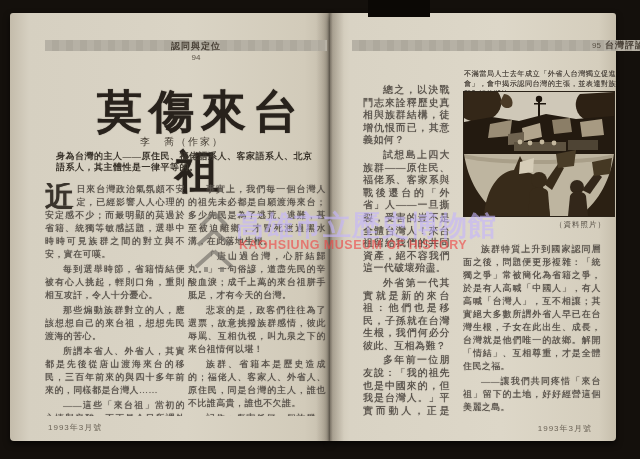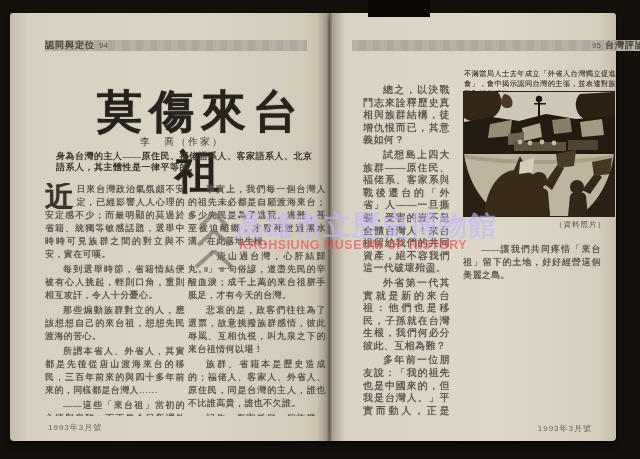--- a/index.html
+++ b/index.html
@@ -11,21 +11,21 @@
      background:linear-gradient(90deg,#c4bcab 0%,#d6d0c1 6%,#dad4c5 55%,#d2cbba 92%,#c3bbaa 100%);}
   .page-right{left:330px;width:286px;border-radius:0 3px 4px 0;
      background:linear-gradient(90deg,#c8c0af 0%,#d9d3c4 7%,#ddd7c8 60%,#d5cebd 94%,#c6beac 100%);}
   .gutter{position:absolute;left:316px;top:13px;width:28px;height:428px;z-index:4;pointer-events:none;
      background:linear-gradient(90deg,rgba(40,30,20,0) 0%,rgba(50,40,28,.22) 40%,rgba(25,18,10,.45) 50%,rgba(50,40,28,.22) 60%,rgba(40,30,20,0) 100%);}
   .top-tab{position:absolute;left:368px;top:0;width:62px;height:17px;background:#0b0805;z-index:3;}
   
   .hbar{position:absolute;top:40px;height:11px;z-index:5;display:flex;align-items:center;
         background:repeating-linear-gradient(90deg,#b6b1a5 0 7px,#aeA99d 7px 14px);
         font-family:"Liberation Sans","DejaVu Sans",sans-serif;padding-left:43px;}
-  .hbar-left{left:45px;width:262px;padding-left:0;}
+  .hbar-left{left:45px;width:262px;padding-left:20px;flex-direction:column;}
   .hbar-right{left:352px;width:250px;justify-content:flex-end;padding-right:6px;}
   .hsec{font-size:9px;font-weight:bold;color:#4a4238;letter-spacing:1px;}
   .hnum{font-size:8px;color:#5a5246;margin:0 4px;}
   
   .title{position:absolute;left:60px;top:66px;width:250px;margin:16px;z-index:5;text-align:center;
          font-size:45px;font-weight:bold;color:#28221c;letter-spacing:7px;line-height:60px;
          text-shadow:0 0 1px rgba(40,34,28,.8);}
   .author{position:absolute;left:140px;top:135px;width:172px;z-index:5;
           font-size:10px;color:#453e34;letter-spacing:2px;}
   .subtitle{position:absolute;left:56px;top:151px;width:264px;z-index:5;
@@ -164,20 +164,21 @@
       <path d="M118,98 L132,80 L138,85 L126,102 Z" fill="#33271a"></path>
       <polygon points="128,70 148,66 146,82 130,84" fill="#453823"></polygon>
 
       <polygon points="56,70 70,66 69,80 55,82" fill="#d6cdb8"></polygon>
     </svg>
   </div>
 
   <div class="photo-credit">（資料照片）</div>
 
   <div class="col bblock">
+    <p>族群特質上升到國家認同層面之後，問題便更形複雜：「統獨之爭」常被簡化為省籍之爭，於是有人高喊「中國人」，有人高喊「台灣人」，互不相讓；其實絕大多數所謂外省人早已在台灣生根，子女在此出生、成長，台灣就是他們唯一的故鄉。解開「情結」、互相尊重，才是全體住民之福。</p>
     <p>——讓我們共同疼惜「來台祖」留下的土地，好好經營這個美麗之島。</p>
   </div>
 
   <div class="footer footer-right">1993年3月號</div>
 
   <div class="watermark">
     <svg class="wm-logo" width="40" height="64" viewBox="0 0 40 64" xmlns="http://www.w3.org/2000/svg">
       <g fill="none" stroke="#6e6a64" stroke-width="4">
         <path d="M20,4 L32,16 M20,4 L8,16"></path>
         <path d="M20,22 L36,36 M20,22 L4,36"></path>

